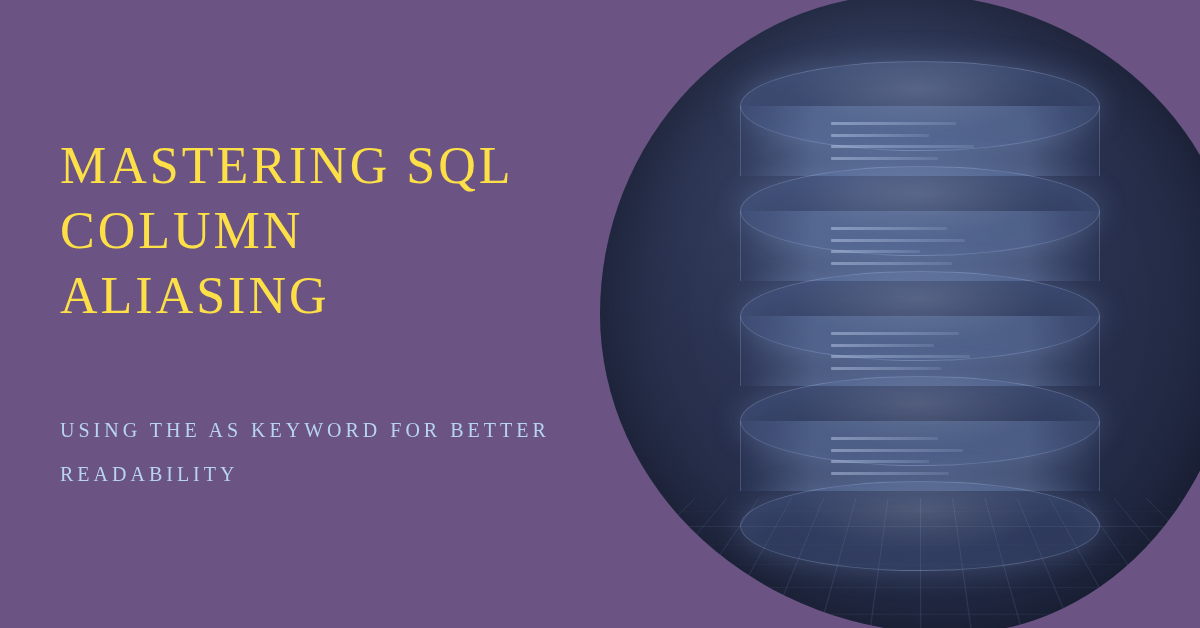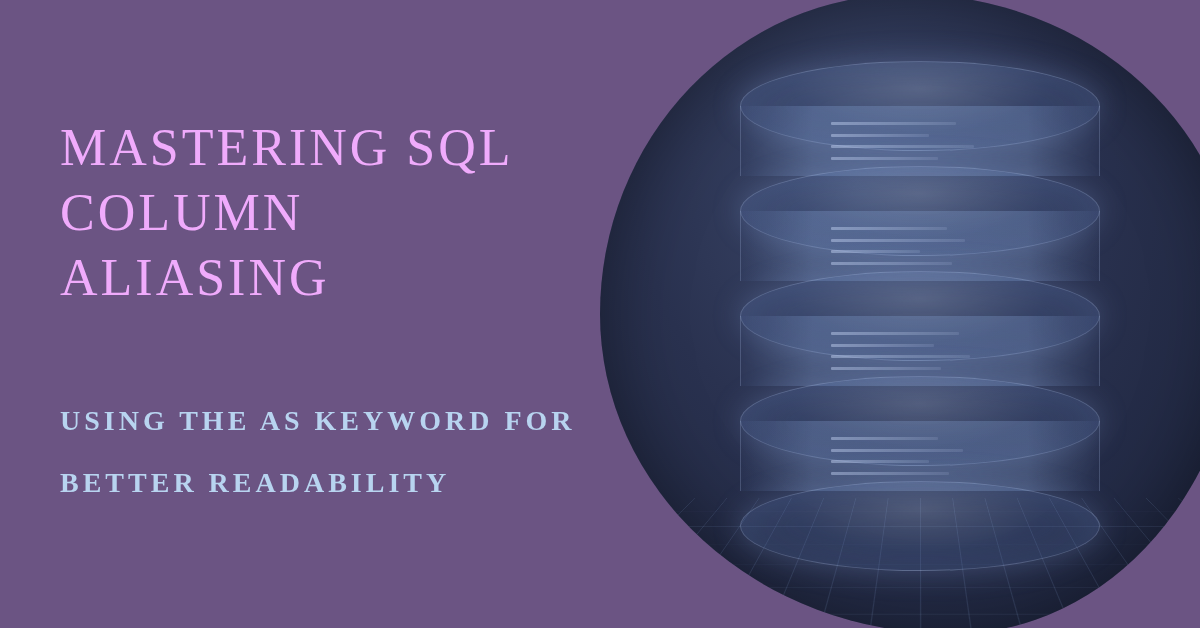--- a/index.html
+++ b/index.html
@@ -16,32 +16,32 @@
   width: 100%;
   height: 100%;
   align-items: center;
 }
 .text-column {
   flex: 0 0 50%;
   padding-left: 60px;
   padding-right: 20px;
 }
 .title {
-  color: #f0abfc;
+  color: #fde047;
   font-size: 52px;
   font-weight: 400;
   letter-spacing: 3px;
   line-height: 1.25;
   margin-bottom: 80px;
   text-transform: uppercase;
 }
 .subtitle {
   color: #b8d4f0;
-  font-size: 28px;
-  font-weight: 700;
+  font-size: 20px;
+  font-weight: 400;
   letter-spacing: 4px;
   line-height: 2.2;
   text-transform: uppercase;
 }
 .hero-visual {
   position: absolute;
   right: -40px;
   top: 50%;
   transform: translateY(-50%);
   width: 640px;

